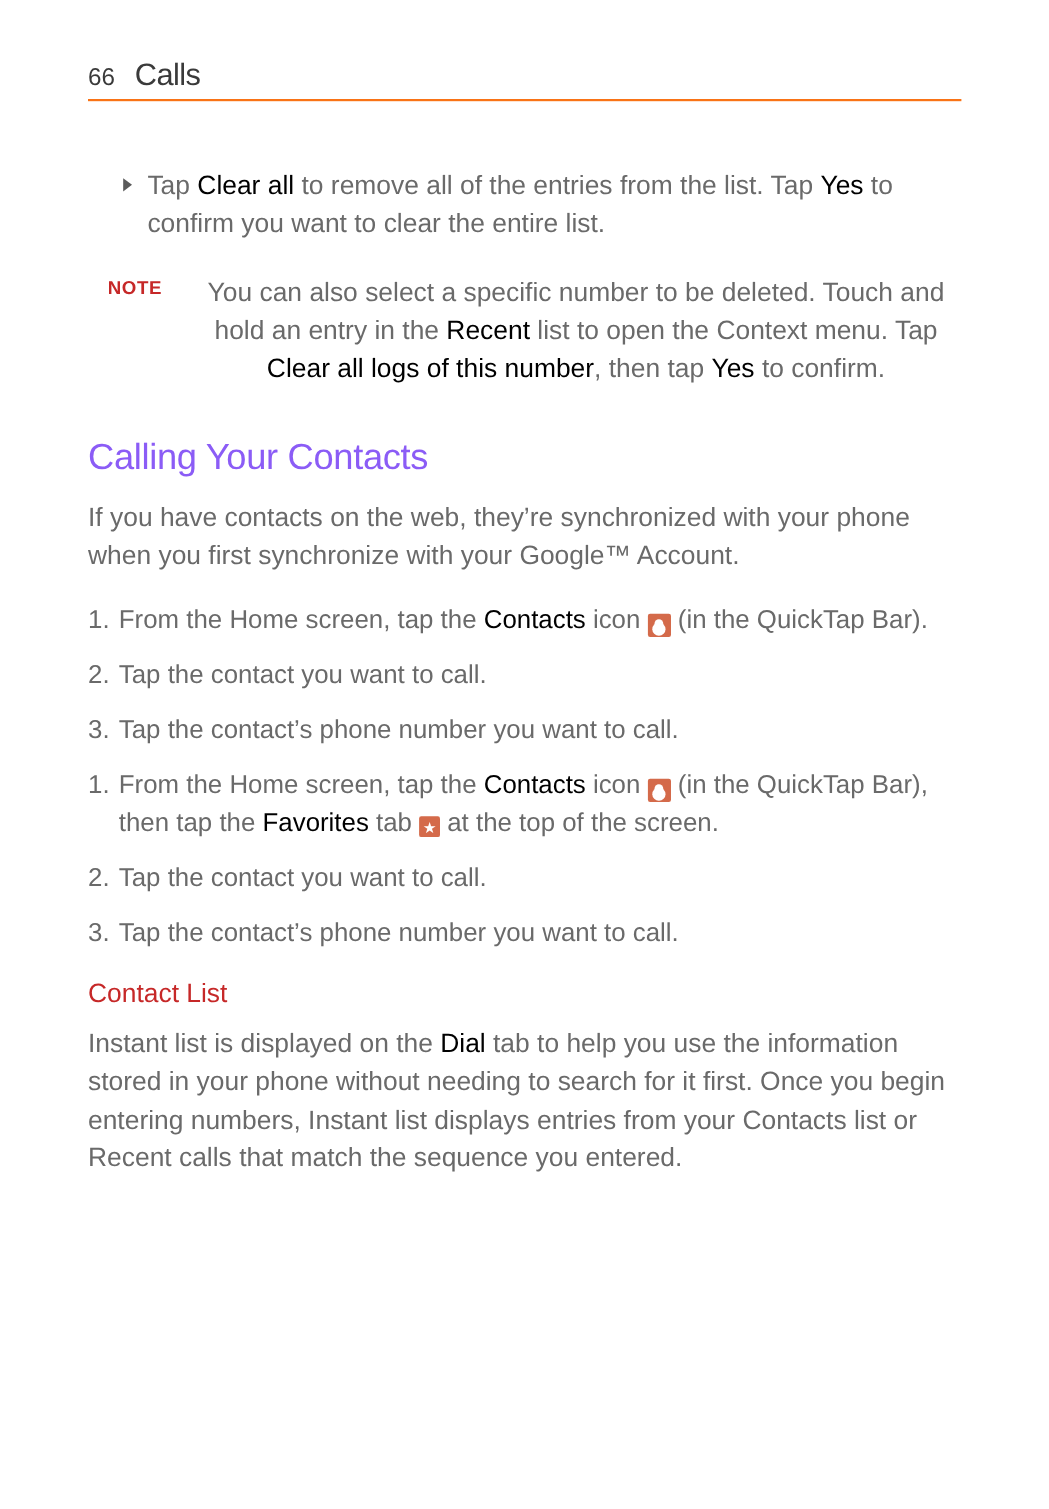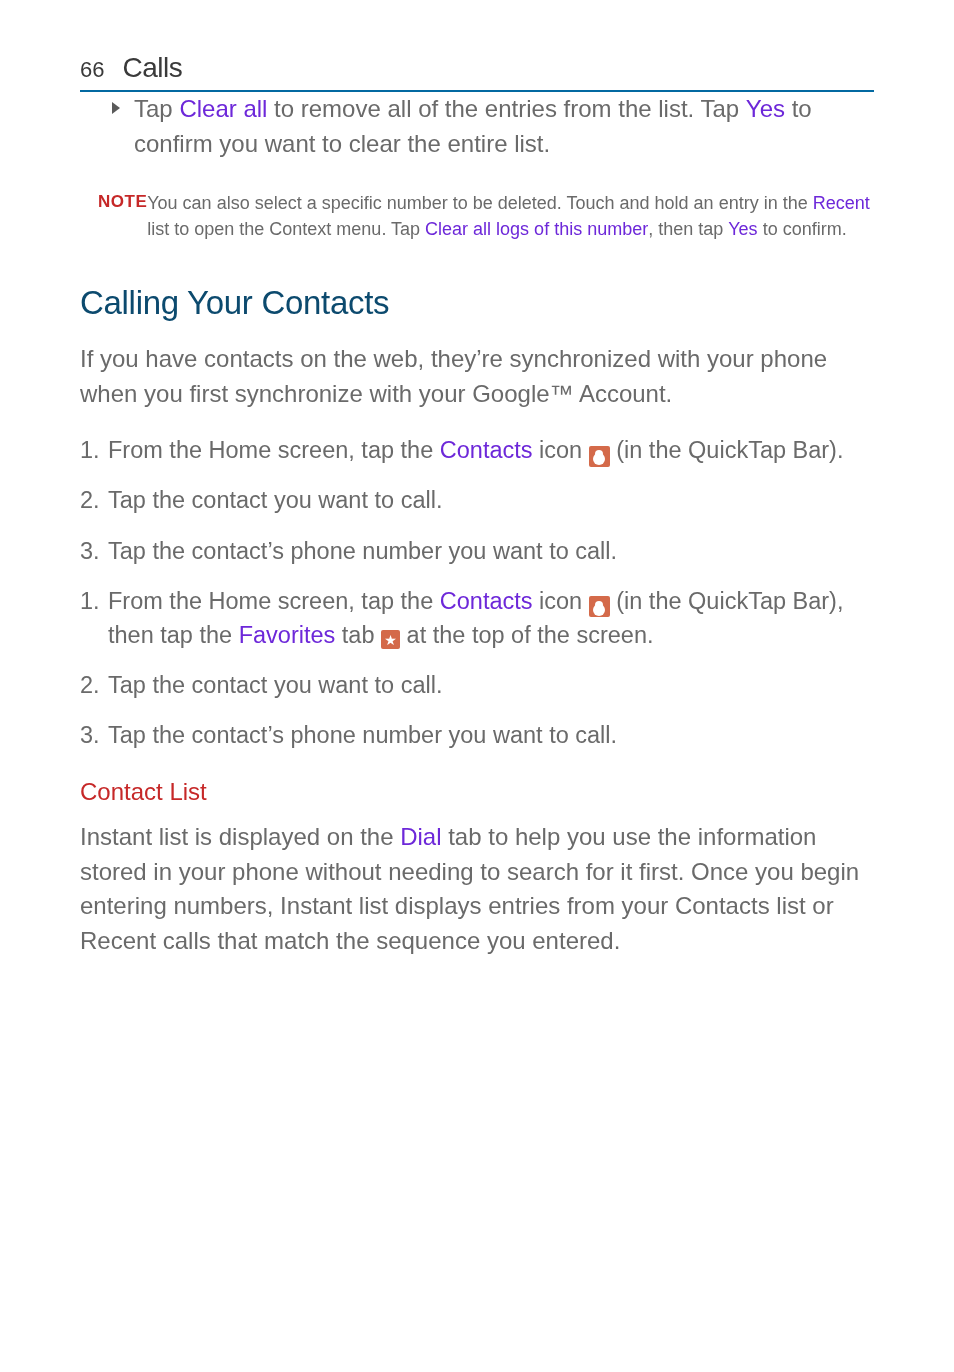--- a/index.html
+++ b/index.html
@@ -1,29 +1,29 @@
 <!DOCTYPE html>
 <html><head>
 <meta charset="utf-8">
 <style>
   * { box-sizing: border-box; margin: 0; padding: 0; }
   html, body { width: 954px; height: 1372px; background: #fff; }
   body { font-family: "Helvetica Neue", Helvetica, Arial, sans-serif; color: #5a5a5a; font-weight: 300; }
   .page { padding: 52px 80px 60px 80px; }
-  .header { display: flex; align-items: baseline; gap: 18px; border-bottom: 2px solid #0369a1; padding-bottom: 6px; }
+  .header { display: flex; align-items: baseline; gap: 18px; border-bottom: 2px solid #f97316; padding-bottom: 6px; margin-bottom: 60px; }
   .page-number { font-size: 22px; font-weight: 500; color: #3a3a3a; }
   .section-title { font-size: 28px; font-weight: 300; color: #3a3a3a; letter-spacing: -0.5px; }
   .bullet-row { display: flex; gap: 10px; margin-left: 32px; margin-bottom: 28px; }
   .bullet-icon { flex: 0 0 auto; width: 0; height: 0; border-top: 6px solid transparent; border-bottom: 6px solid transparent; border-left: 8px solid #5a5a5a; margin-top: 10px; margin-right: 4px; }
   .bullet-text { font-size: 24px; line-height: 1.45; color: #6a6a6a; }
-  .bold { color: #6d28d9; font-weight: 500; }
-  .note-row { display: flex; margin-left: 18px; margin-bottom: 42px; }
+  .bold { color: #000000; font-weight: 500; }
+  .note-row { display: flex; gap: 26px; margin-left: 18px; margin-bottom: 42px; }
   .note-label { color: #c62828; font-size: 17px; font-weight: 600; flex: 0 0 auto; margin-top: 2px; letter-spacing: 0.5px; }
-  .note-body { font-size: 18px; line-height: 1.45; color: #6a6a6a; }
-  .h2 { color: #0c4a6e; font-size: 33px; font-weight: 500; margin-bottom: 20px; letter-spacing: -0.3px; }
+  .note-body { font-size: 24px; line-height: 1.45; color: #6a6a6a; text-align: center; }
+  .h2 { color: #8b5cf6; font-size: 33px; font-weight: 500; margin-bottom: 20px; letter-spacing: -0.3px; }
   .para { font-size: 24px; line-height: 1.45; color: #6a6a6a; margin-bottom: 22px; }
   .h3 { color: #c62828; font-size: 24px; font-weight: 400; margin-top: 26px; margin-bottom: 14px; }
   .ol { counter-reset: item; }
   .li { display: flex; font-size: 23.5px; line-height: 1.45; color: #6a6a6a; margin-bottom: 16px; }
   .li .num { flex: 0 0 auto; width: 28px; }
   .li .txt { flex: 1 1 auto; }
   .icon-contacts { display: inline-flex; width: 21px; height: 21px; background: #d46a4a; border-radius: 2px; vertical-align: -2px; align-items: center; justify-content: center; }
   .icon-contacts::before { content: ""; display: block; width: 8px; height: 8px; background: #fff; border-radius: 50%; box-shadow: 0 5px 0 2px #fff; transform: translateY(-2px); }
   .icon-star { display: inline-flex; width: 19px; height: 19px; background: #d46a4a; border-radius: 2px; vertical-align: -2px; align-items: center; justify-content: center; color: #fff; font-size: 14px; line-height: 1; }
 </style>

